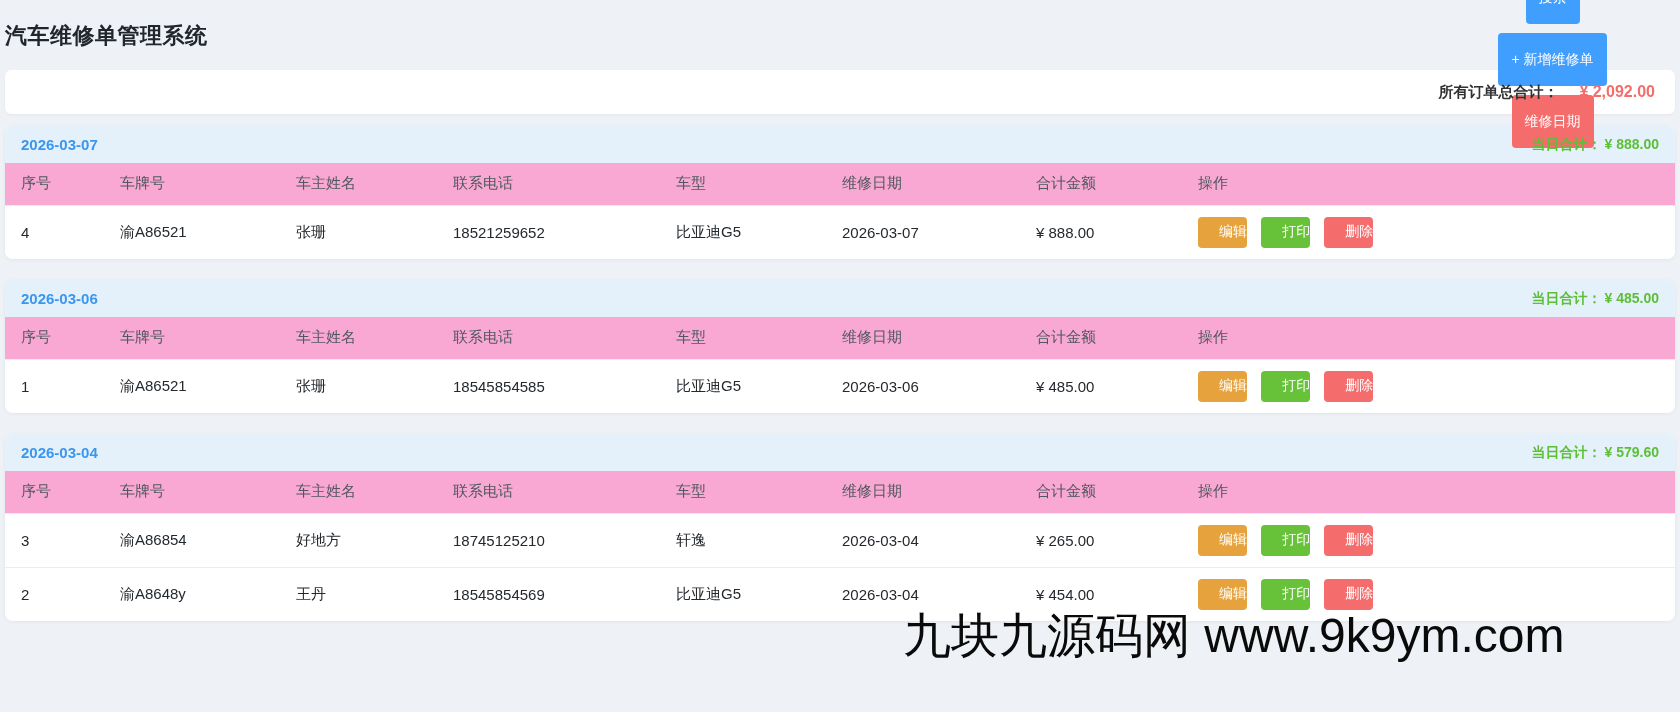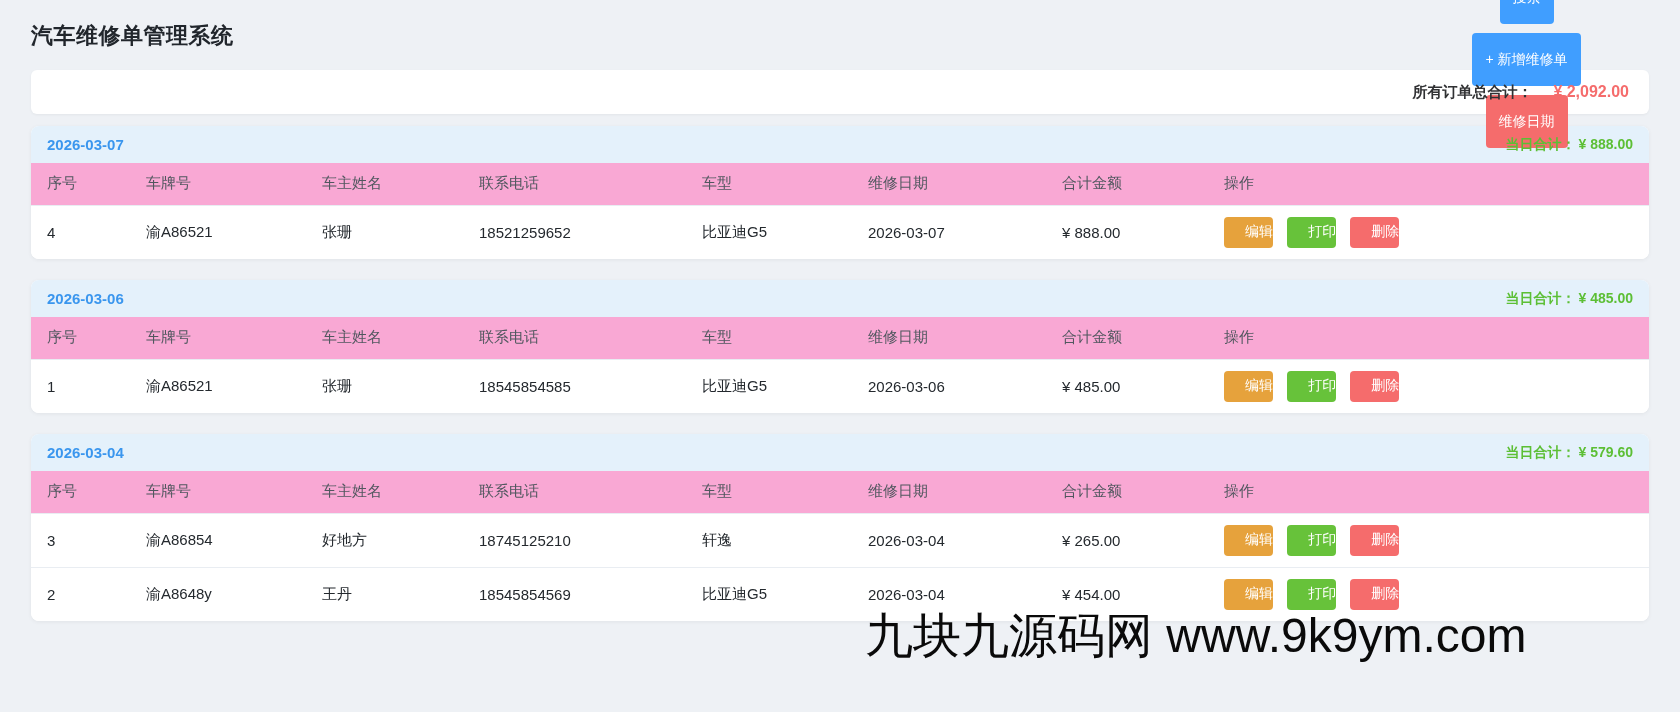--- a/index.html
+++ b/index.html
@@ -4,21 +4,21 @@
 <style>
   * { margin:0; padding:0; box-sizing:border-box; }
   html,body { width:1680px; height:712px; }
   body {
     background:#eef1f5;
     font-family:"Liberation Sans","DejaVu Sans",sans-serif;
     color:#303133;
     overflow:hidden;
     position:relative;
   }
-  .page { padding:14px 31px; }
+  .page { padding:14px 5px; }
 
   
   .topbar { display:flex; justify-content:space-between; align-items:center; height:44px; margin-bottom:12px; }
   .title { font-size:22px; font-weight:bold; color:#21262c; letter-spacing:0.5px; }
   .top-actions { display:flex; align-items:center; gap:9px;flex-direction:column; }
   .search-input {
     width:245px; height:38px; border:1px solid #d7dbe2; border-radius:3px;
     padding:0 12px; font-size:14px; color:#303133; background:#fff; outline:none;
     font-family:"Liberation Sans","DejaVu Sans",sans-serif;
   }
@@ -67,21 +67,21 @@
     height:31px; width:49px; margin-right:10px; cursor:pointer;
     font-family:"Liberation Sans","DejaVu Sans",sans-serif;
     text-align:right;
   }
   .action-edit  { background:#e6a23c; }
   .action-print { background:#67c23a; }
   .action-del   { background:#f56c6c; }
 
   
   .watermark {
-    position:absolute; left:865px; top:608px;
+    position:absolute; left:903px; top:608px;
     font-size:48px; line-height:1.15; color:#0a0a0a; white-space:nowrap;
     pointer-events:none; z-index:10;
   }
 </style>
 </head>
 <body>
 
 <div class="page">
 
   <div class="topbar">

